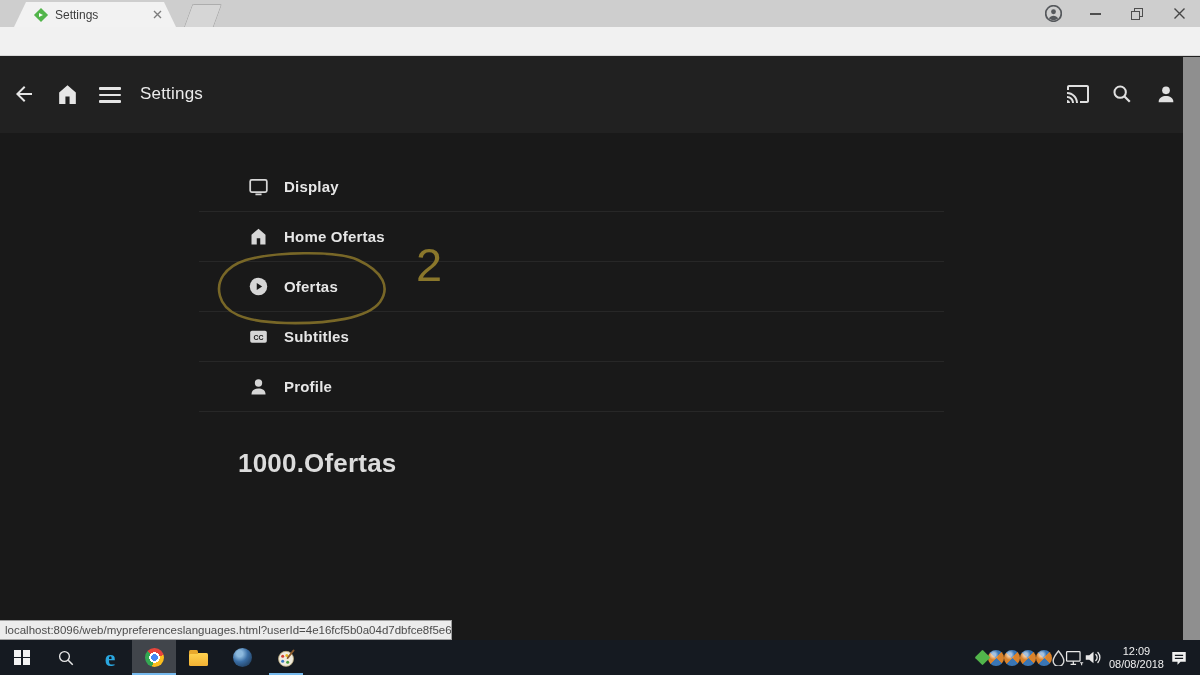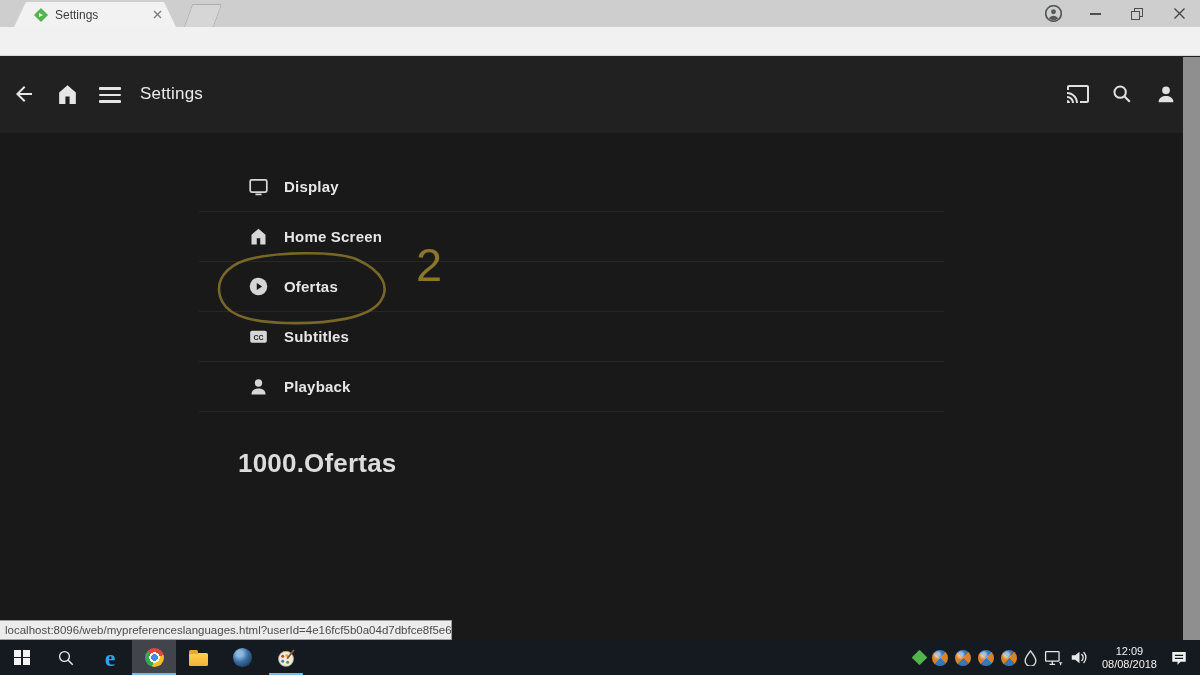--- a/index.html
+++ b/index.html
@@ -63,21 +63,21 @@
   .tb-underline.short { left:5px; width:34px; }
   .win-logo { display:grid; grid-template-columns:7px 7px; grid-template-rows:7px 7px; gap:1.5px; }
   .win-logo div { background:#f2f2f2; }
   .edge-glyph { font-size:24px; font-weight:bold; color:#2aa7e0; line-height:24px; font-family:"Liberation Serif", serif; }
   .chrome-icon { width:19px; height:19px; border-radius:50%;
     background: radial-gradient(circle at center, #4587f3 0 3.5px, #ffffff 3.5px 5.2px, rgba(0,0,0,0) 5.2px),
                 conic-gradient(from -45deg, #e8453c 0 120deg, #fcbe1e 120deg 240deg, #34a853 240deg 360deg); }
   .folder-icon { position:relative; width:19px; height:13px; background:linear-gradient(#ffd24f,#f2b234); border-radius:1.5px; margin-top:3px; }
   .folder-icon::before { content:""; position:absolute; left:0; top:-3px; width:9px; height:4px; background:#e8a82c; border-radius:1.5px 1.5px 0 0; }
   .sphere-blue { width:19px; height:19px; border-radius:50%; background:radial-gradient(circle at 35% 30%, #8cb9dd 0 3px, #3a6ea5 45%, #16293f 100%); }
-  .tray { margin-left:auto; display:flex; align-items:center; gap:7px; padding-right:12px; }
+  .tray { margin-left:auto; display:flex; align-items:center; padding-right:12px; }
   .tray-emby { width:11px; height:11px; background:#52b54b; transform:rotate(45deg); border-radius:1px; }
   .tray-sphere { width:16px; height:16px; border-radius:50%;
     background: radial-gradient(circle at 35% 30%, rgba(255,255,255,.55) 0 2px, rgba(255,255,255,0) 5px),
                 conic-gradient(from 40deg, #d9822b 0 90deg, #3a76b5 90deg 180deg, #d9822b 180deg 270deg, #3a76b5 270deg 360deg); }
   .clock { text-align:center; color:#f0f0f0; font-size:11px; line-height:13px; padding:0 6px; }
 
   svg { display:block; }
 </style>
 </head>
 <body>
@@ -188,42 +188,42 @@
         <svg class="row-icon" width="21" height="21" viewBox="0 0 24 24">
             <rect x="2.5" y="4.5" width="19" height="14" rx="1.8" fill="none" stroke="#d6d6d6" stroke-width="2"></rect>
             <path d="M8.5 21h7" stroke="#d6d6d6" stroke-width="2"></path>
           </svg>
         <span class="row-label">Display</span>
       </div>
       <div class="menu-row">
         <svg class="row-icon" width="21" height="21" viewBox="0 0 24 24" fill="#d6d6d6">
             <path d="M12 3 4 10v11h6v-7h4v7h6V10z"></path>
           </svg>
-        <span class="row-label">Home Screen</span>
+        <span class="row-label">Home Ofertas</span>
       </div>
       <div class="menu-row">
         <svg class="row-icon" width="21" height="21" viewBox="0 0 24 24">
             <circle cx="12" cy="12" r="10" fill="#d6d6d6"></circle>
             <path d="M10 8v8l6.2-4z" fill="#191919"></path>
           </svg>
         <span class="row-label">Ofertas</span>
       </div>
       <div class="menu-row">
         <svg class="row-icon" width="21" height="21" viewBox="0 0 24 24">
             <rect x="2.5" y="5.5" width="19" height="13.5" rx="2" fill="#d6d6d6"></rect>
             <text x="12" y="15.5" font-size="8" font-weight="bold" fill="#191919" text-anchor="middle" font-family="Liberation Sans, sans-serif">CC</text>
           </svg>
         <span class="row-label">Subtitles</span>
       </div>
       <div class="menu-row">
         <svg class="row-icon" width="21" height="21" viewBox="0 0 24 24" fill="#d6d6d6">
             <circle cx="12" cy="8" r="4.2"></circle>
             <path d="M4 20.5c0-4.4 4-6.3 8-6.3s8 1.9 8 6.3v.5H4z"></path>
           </svg>
-        <span class="row-label">Playback</span>
+        <span class="row-label">Profile</span>
       </div>
     </div>
 
     <div class="server-name">1000.Ofertas</div>
 
     <svg class="annotation-ellipse" width="190" height="92" viewBox="0 0 190 92">
       <path d="M150 14 C 128 4 66 6 38 14 C 16 21 8 36 12 50 C 16 66 34 76 78 77 C 122 78 160 72 172 56 C 182 42 176 26 150 14 Z" fill="none" stroke="#7d6c28" stroke-width="2.6" stroke-linecap="round" opacity="0.95"></path>
     </svg>
     <div class="annotation-number">2</div>
   </div>

